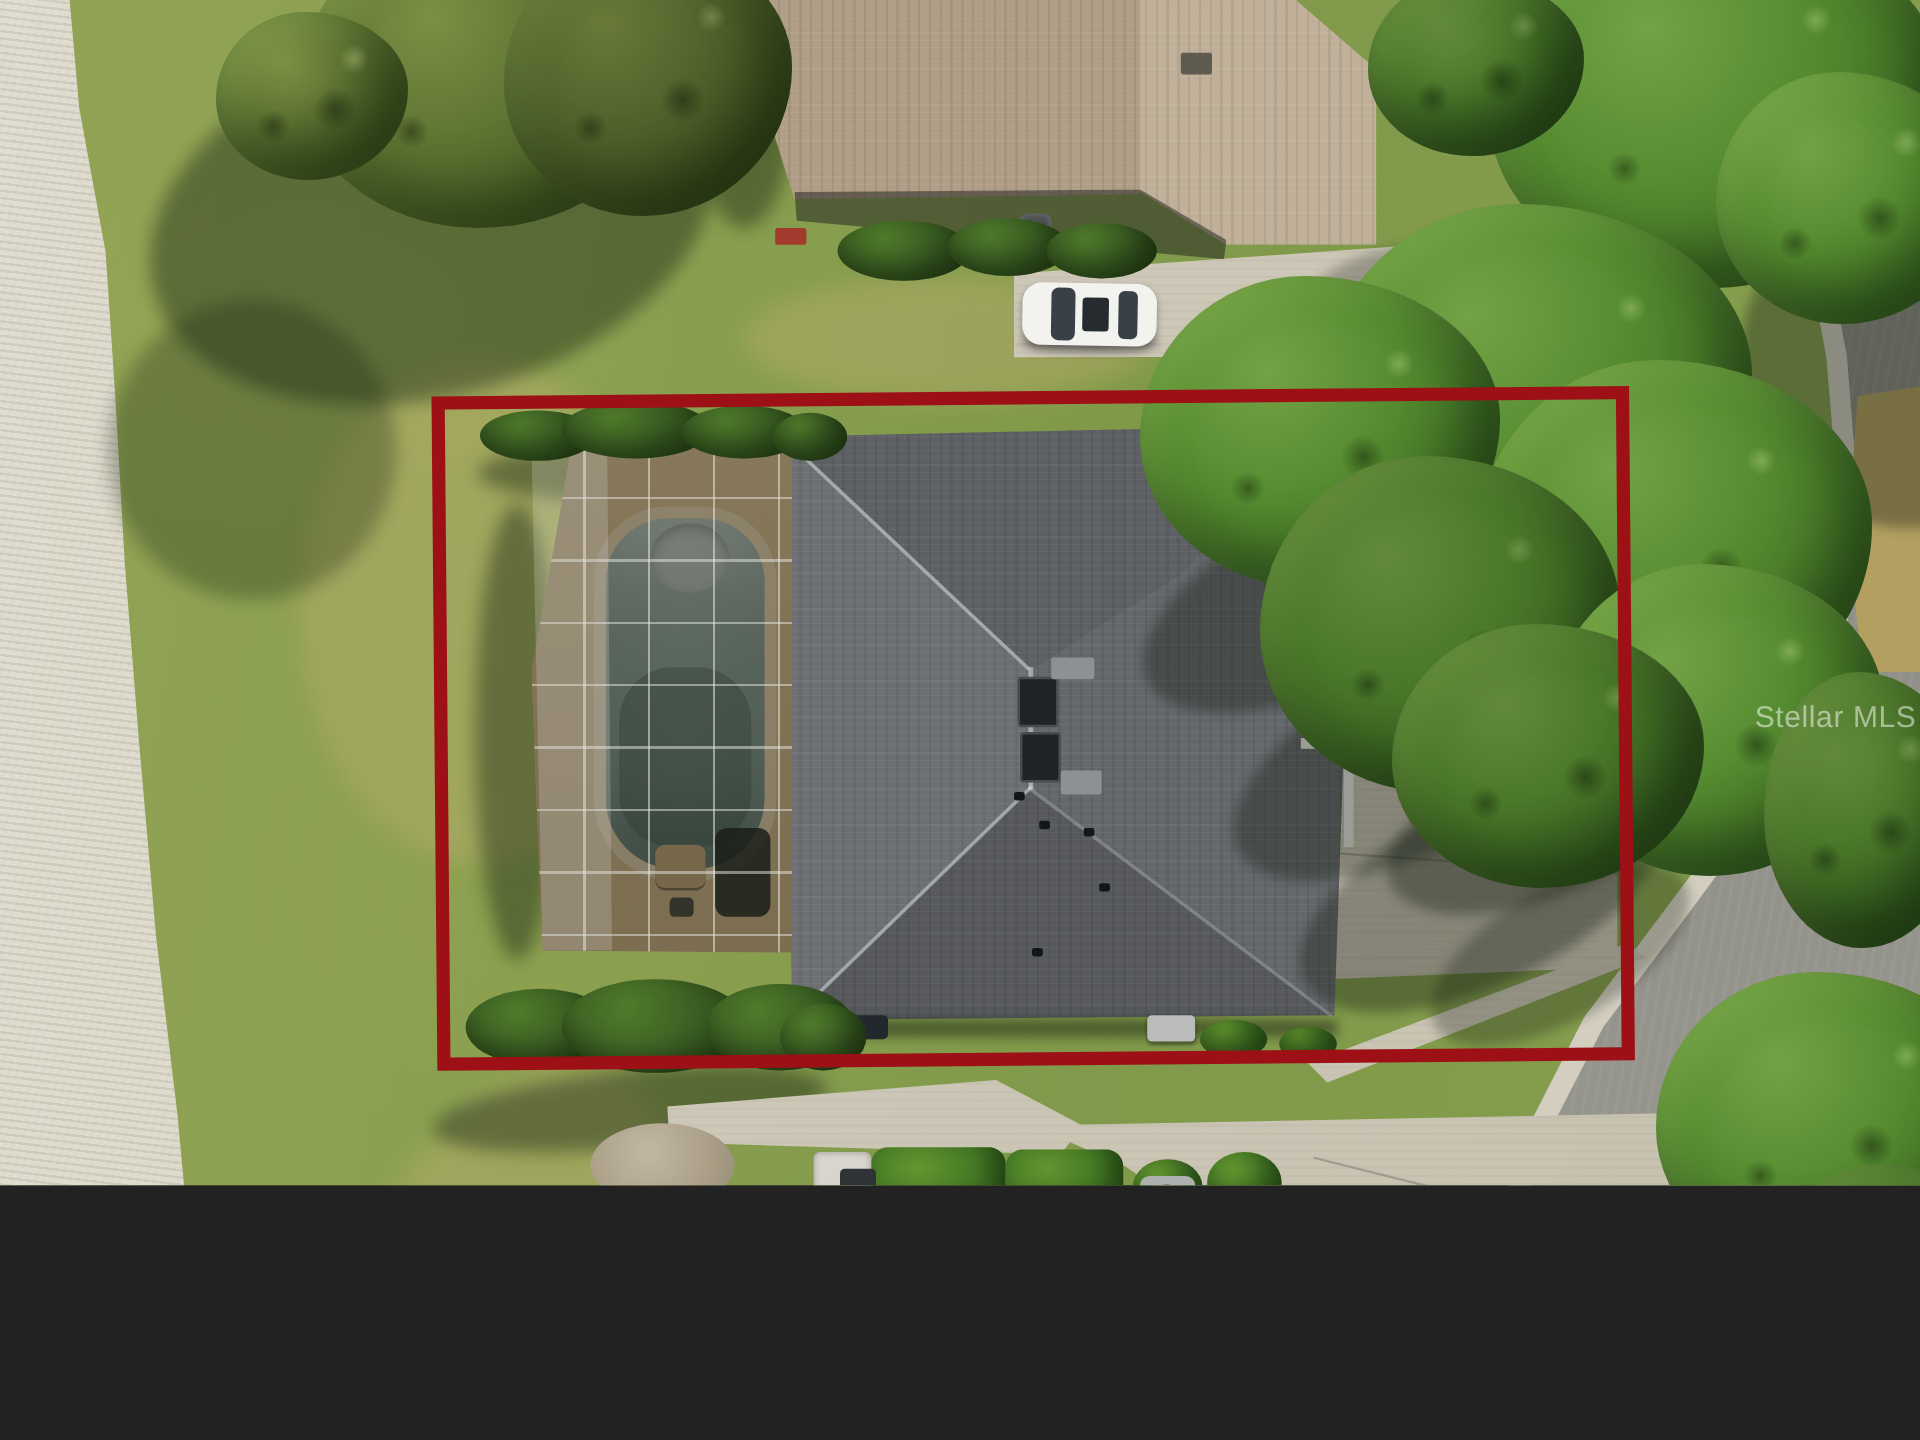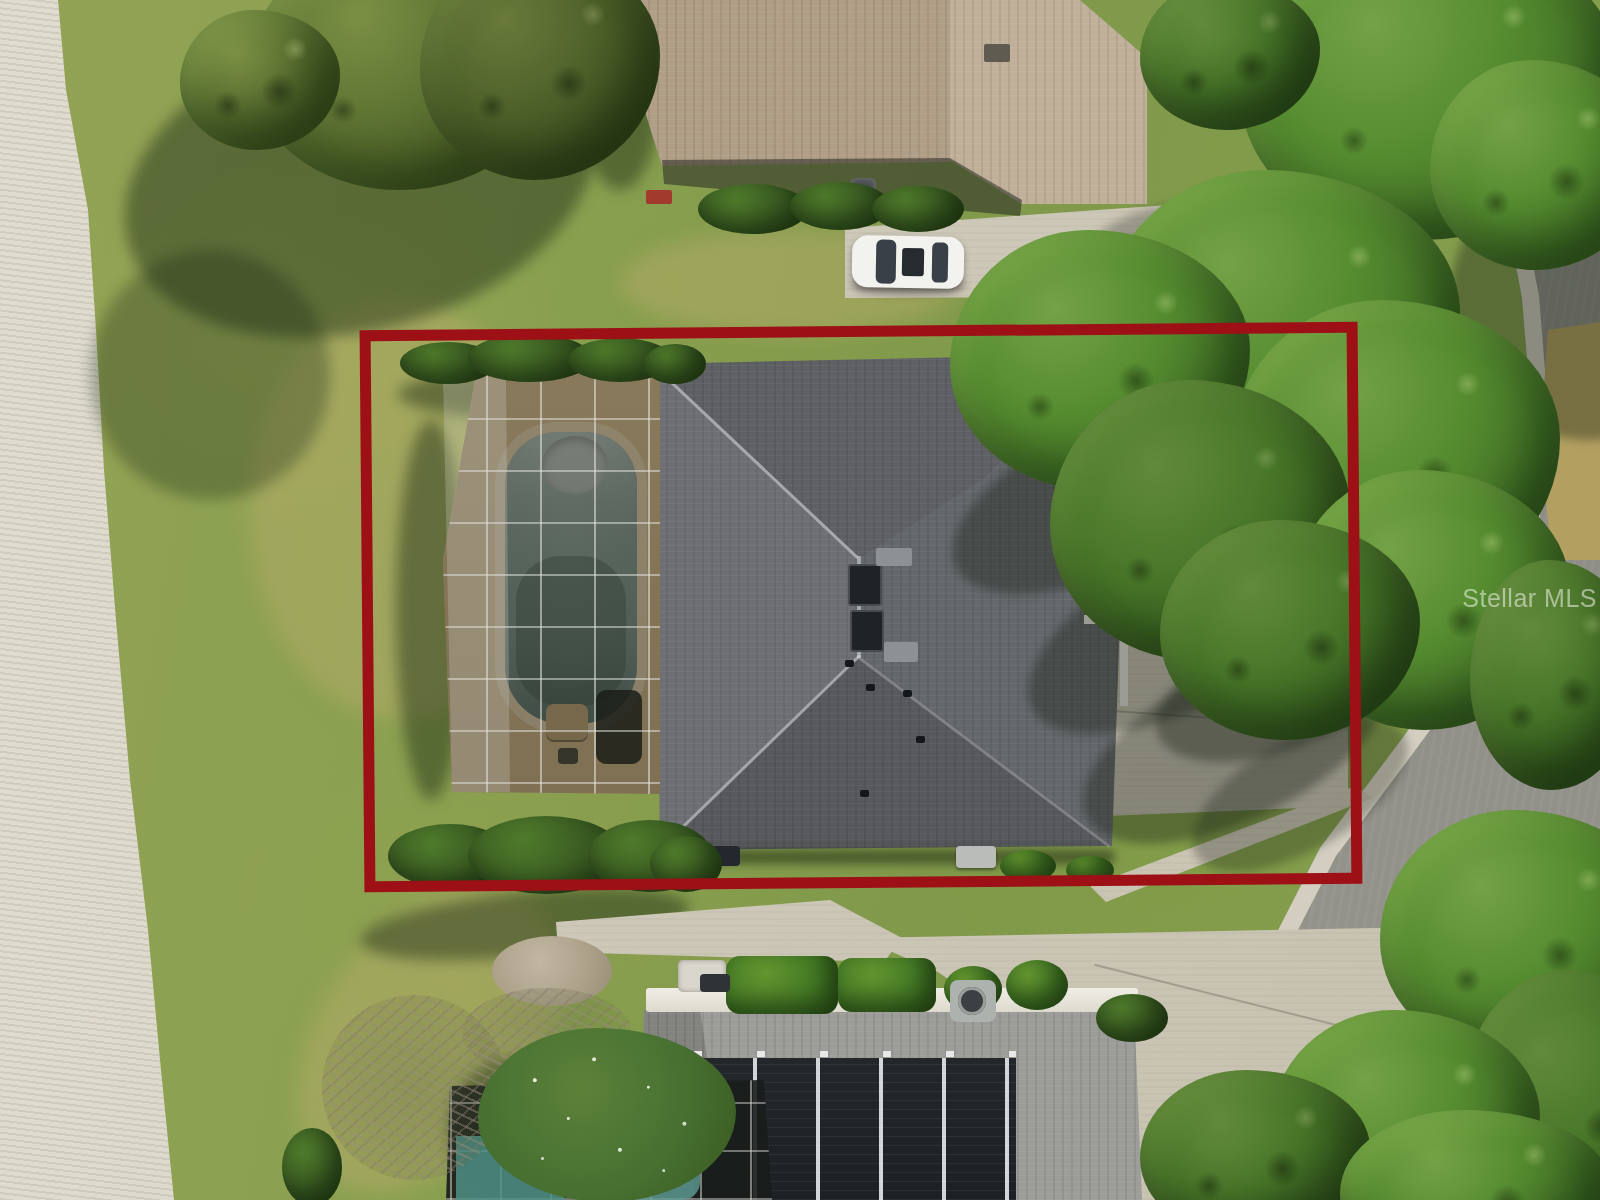--- a/index.html
+++ b/index.html
@@ -1,16 +1,16 @@
 <!DOCTYPE html>
 <html><head>
 <meta charset="utf-8">
 <style>
   html,body{margin:0;padding:0;background:#222;}
-  .scene{position:relative;width:1600px;height:1200px;overflow:hidden;
+  .scene{position:relative;width:1600px;height:988px;overflow:hidden;
     font-family:"Liberation Sans",sans-serif;
     background:
       radial-gradient(ellipse 420px 300px at 18% 28%, rgba(164,176,90,.35), transparent 65%),
       radial-gradient(ellipse 500px 340px at 30% 75%, rgba(150,164,80,.30), transparent 65%),
       radial-gradient(ellipse 420px 300px at 55% 45%, rgba(120,150,62,.28), transparent 65%),
       radial-gradient(ellipse 380px 260px at 72% 70%, rgba(126,158,66,.30), transparent 65%),
       linear-gradient(100deg,#93a355 0%,#8aa050 30%,#80994a 60%,#87a04e 100%);}
   .a{position:absolute;}
   .full{position:absolute;inset:0;}
   

